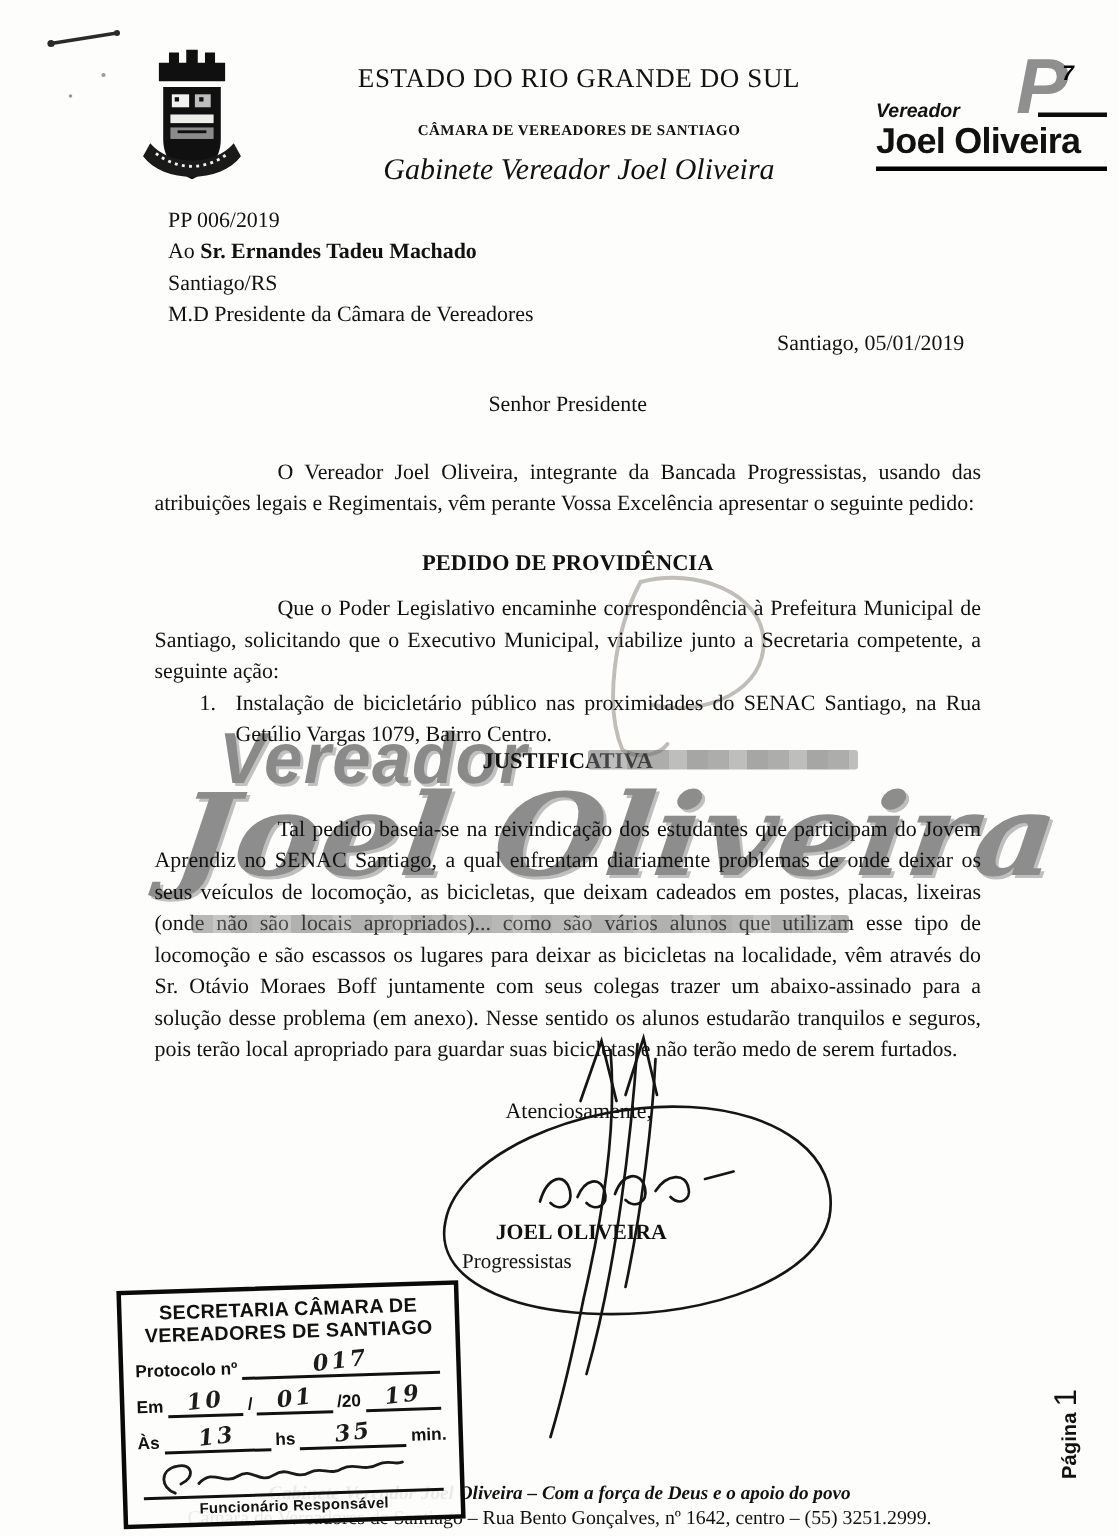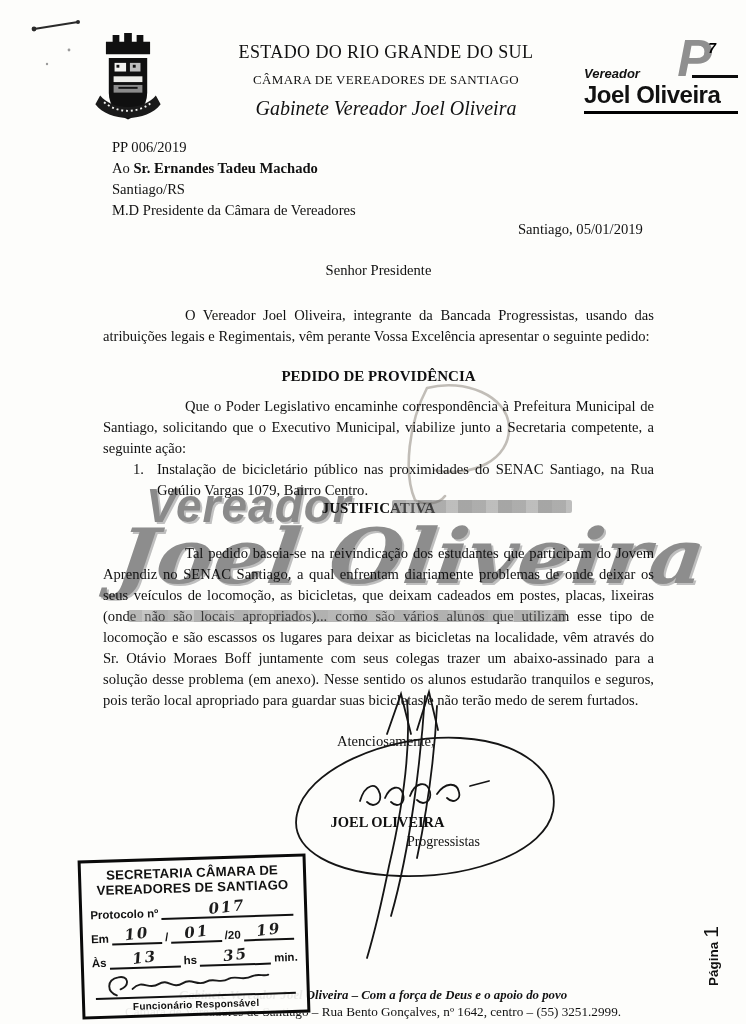--- a/index.html
+++ b/index.html
@@ -6,21 +6,21 @@
   html,body { background:#e9e9e9; }
   .page {
     position:relative; width:746px; height:1024px; margin:0 auto;
     background:#fdfdfb; overflow:hidden;
     font-family:"Liberation Serif", serif; color:#111;
   }
   
   .crest { position:absolute; left:80px; top:30px; width:96px; height:108px; }
   .header-center { position:absolute; left:196px; top:42px; width:380px; text-align:center; }
   .hdr-state   { font-size:18px; letter-spacing:.4px; }
-  .hdr-chamber { font-size:13px; font-weight:normal; margin-top:9px; letter-spacing:.3px; }
+  .hdr-chamber { font-size:10px; font-weight:bold; margin-top:19px; letter-spacing:.3px; }
   .hdr-office  { font-size:20px; font-style:italic; margin-top:9px; }
   .logo { position:absolute; left:584px; top:44px; width:154px; height:78px; font-family:"Liberation Sans", sans-serif; }
   .logo-p { position:absolute; right:26px; top:-12px; font-size:52px; font-weight:bold; color:#8f8f8f; font-style:italic; line-height:1; }
   .logo-11 { position:absolute; right:22px; top:-4px; font-size:14px; font-weight:bold; color:#000; font-style:italic; }
   .logo-vereador { position:absolute; left:0; top:22px; font-size:13px; font-weight:bold; font-style:italic; }
   .logo-line1 { position:absolute; right:0; top:31px; width:46px; height:3px; background:#0c0c0c; }
   .logo-name { position:absolute; left:0; top:37px; width:154px; font-size:24px; font-weight:bold; letter-spacing:-.5px; border-bottom:3.5px solid #000; padding-bottom:2px; }
   
   .artifact { position:absolute; left:22px; top:12px; }
   
@@ -34,21 +34,21 @@
   .h-center { left:103px; width:551px; text-align:center; font-weight:bold; font-size:15px; }
   .h-request { top:366px; }
   .p-request { top:396px; }
   .list { left:133px; top:459px; width:521px; display:flex; }
   .list-num { width:24px; flex:none; }
   .list-txt { flex:1; text-align:justify; }
   .h-just { top:498px; }
   .p-just { top:543px; }
   .closing { left:337px; top:731px; }
   .signer-name { left:295px; top:812px; width:185px; text-align:center; font-weight:bold; font-size:14.5px; z-index:3; }
-  .signer-party { left:295px; top:831px; width:185px; text-align:right; font-size:14px; z-index:3; }
+  .signer-party { left:308px; top:831px; width:185px; text-align:left; font-size:14px; z-index:3; }
   
   .wm { position:absolute; z-index:1; pointer-events:none; }
   .wm-vereador {
     left:146px; top:478px; font-family:"Liberation Sans", sans-serif;
     font-size:46px; font-weight:bold; font-style:italic; letter-spacing:1px;
     color:#6e6e6e; opacity:.8; text-shadow:2px 2px 0 #b3b3b3;
     transform:scaleY(1.05);
   }
   .wm-joel {
     left:122px; top:512px; font-family:"DejaVu Serif", serif;

